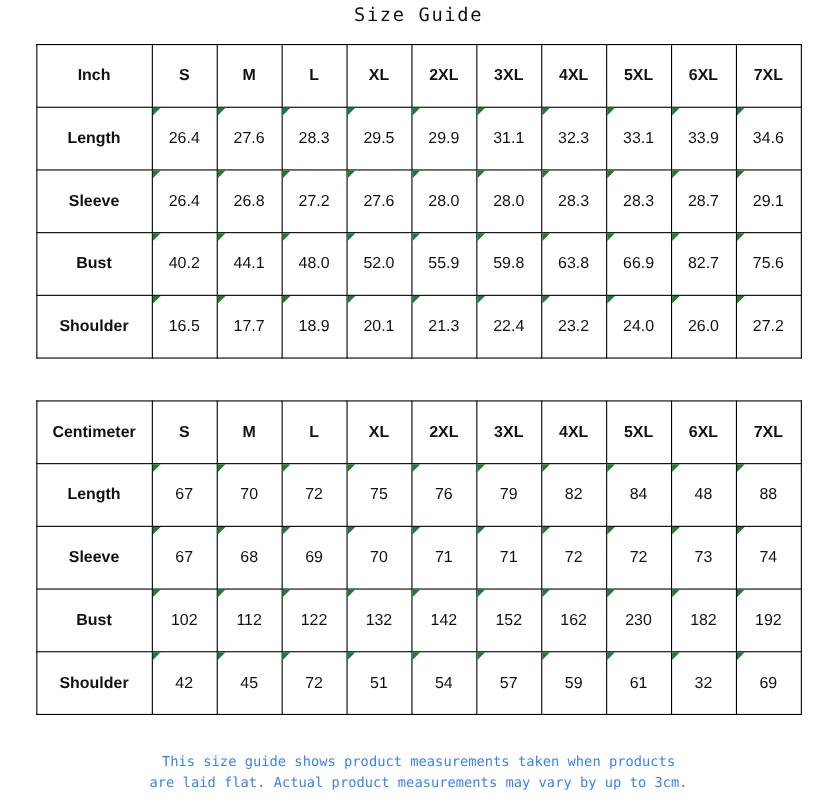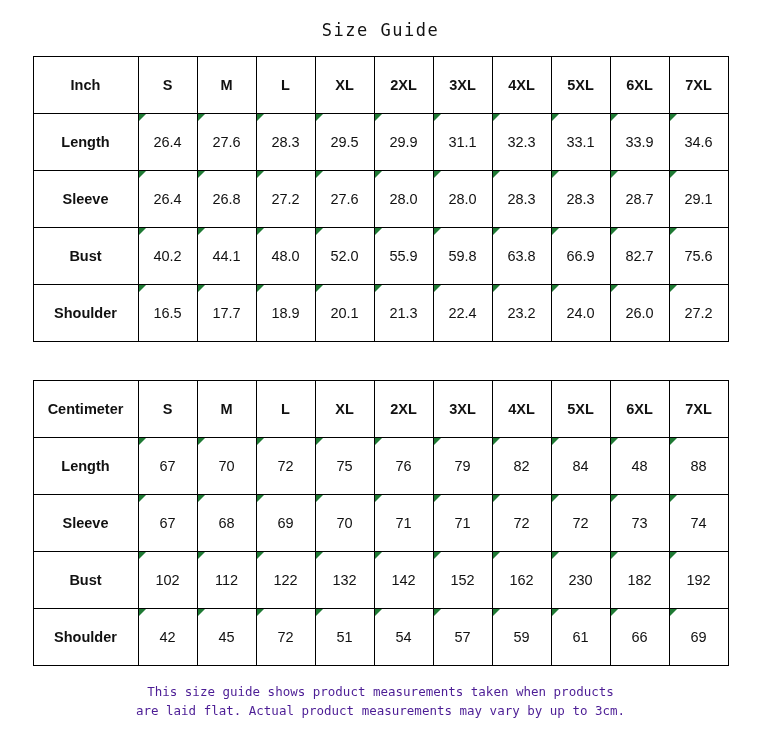--- a/index.html
+++ b/index.html
@@ -19,21 +19,21 @@
     width: 761px;
     height: 730px;
     box-sizing: border-box;
   }
   .title {
     text-align: center;
     font-family: "DejaVu Sans Mono", monospace;
     font-size: 17px;
     letter-spacing: 1.5px;
     color: #111;
-    padding-top: 20px;
+    padding-top: 4px;
     padding-bottom: 16px;
   }
   table.size-table {
     border-collapse: collapse;
     width: 696px;
     margin: 0 auto;
     table-layout: fixed;
   }
   table.size-table td, table.size-table th {
     border: 1px solid #000000;
@@ -72,21 +72,21 @@
   }
   .footnote {
     position: absolute;
     left: 0;
     right: 0;
     bottom: 10px;
     text-align: center;
     font-family: "DejaVu Sans Mono", monospace;
     font-size: 12.5px;
     line-height: 19px;
-    color: #4c1d95;
+    color: #3b82f6;
   }
   .footnote div { white-space: pre; }
 </style>
 </head>
 <body>
 
 <div class="page">
 
   <div class="title">Size Guide</div>
 
@@ -223,21 +223,21 @@
       <tr>
         <td class="label-cell">Shoulder</td>
         <td class="value">42</td>
         <td class="value">45</td>
         <td class="value">72</td>
         <td class="value">51</td>
         <td class="value">54</td>
         <td class="value">57</td>
         <td class="value">59</td>
         <td class="value">61</td>
-        <td class="value">66</td>
+        <td class="value">32</td>
         <td class="value">69</td>
       </tr>
     </tbody>
   </table>
 
   <div class="footnote">
     <div>This size guide shows product measurements taken when products</div>
     <div>are laid flat. Actual product measurements may vary by up to 3cm.</div>
   </div>
 

